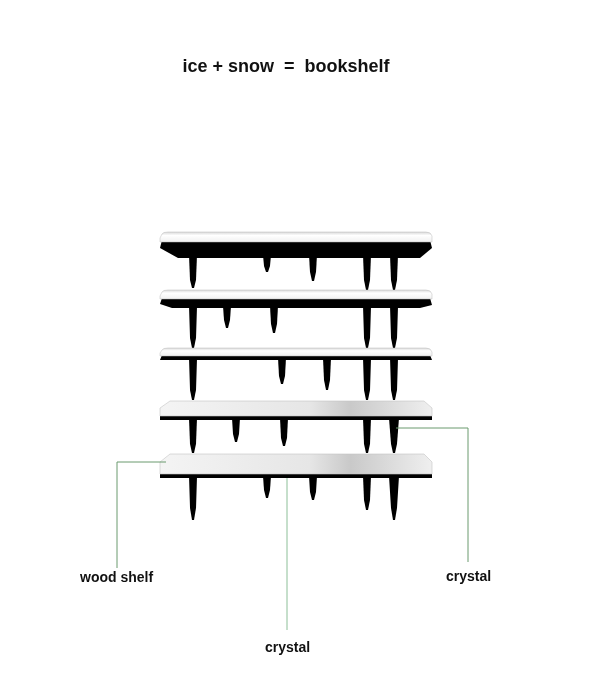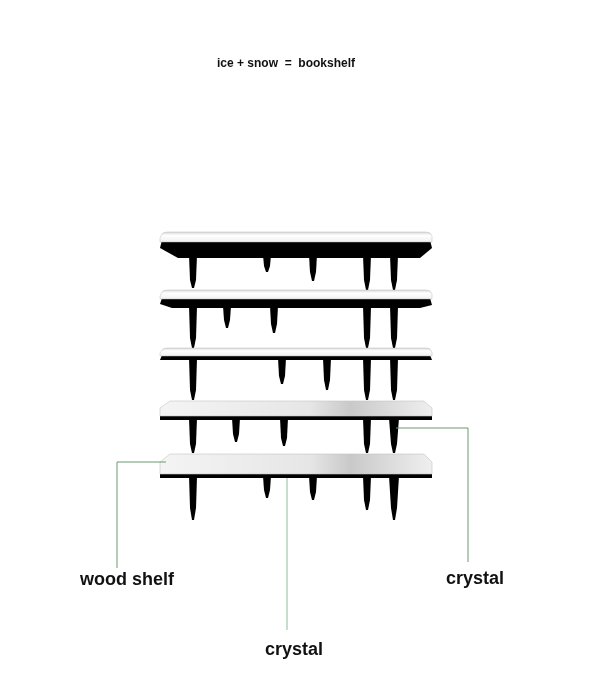--- a/index.html
+++ b/index.html
@@ -1,21 +1,21 @@
 <!DOCTYPE html>
 <html><head>
 <meta charset="utf-8">
 <style>
   html, body { margin:0; padding:0; background:#ffffff; }
   body { width:600px; height:700px; position:relative; overflow:hidden;
          font-family:"Liberation Sans", sans-serif; }
   .title { position:absolute; top:56px; left:0; width:572px; text-align:center;
-           font-size:12px; font-weight:bold; color:#111; white-space:pre; }
+           font-size:18px; font-weight:bold; color:#111; white-space:pre; }
   svg.art { position:absolute; left:0; top:0; }
-  .label { position:absolute; font-size:18px; font-weight:bold; color:#111; white-space:nowrap; }
+  .label { position:absolute; font-size:14px; font-weight:bold; color:#111; white-space:nowrap; }
 </style>
 </head>
 <body>
 
 <div class="title">ice + snow  =  bookshelf</div>
 
 <svg class="art" width="600" height="700" viewBox="0 0 600 700">
   <defs>
     <linearGradient id="snowA" x1="0" y1="0" x2="0" y2="1">
       <stop offset="0" stop-color="#d8d8d8"></stop>

